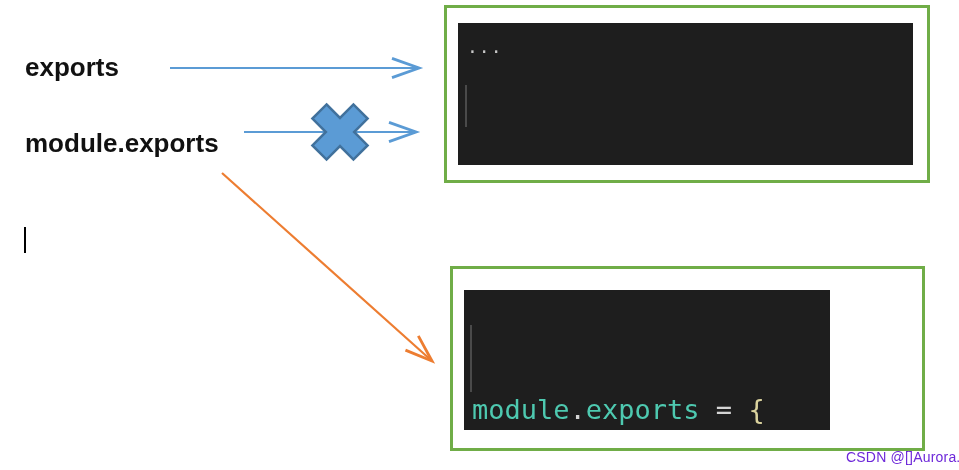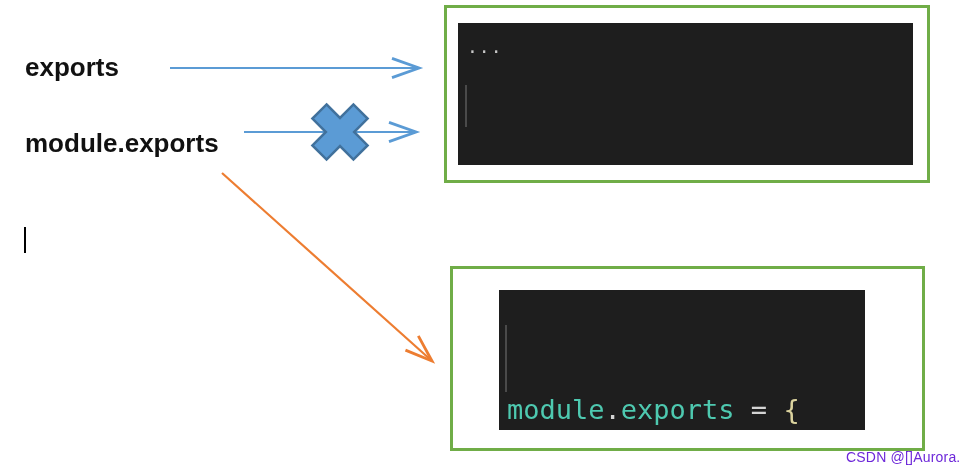--- a/index.html
+++ b/index.html
@@ -20,21 +20,21 @@
   .code-box{
     position:absolute;border:3px solid var(--green,#70AD47);background:#fff;
   }
   #code-box-1{left:444px;top:5px;width:480px;height:172px;}
   #code-box-2{left:450px;top:266px;width:469px;height:179px;}
   .editor{
     position:absolute;background:var(--editor-bg,#1E1E1E);
     font-family:"DejaVu Sans Mono",monospace;white-space:pre;overflow:hidden;
   }
   #editor-1{left:11px;top:15px;width:455px;height:142px;font-size:20px;line-height:32px;padding-top:6px;box-sizing:border-box;}
-  #editor-2{left:11px;top:21px;width:366px;height:140px;font-size:27px;line-height:33px;padding-top:4px;box-sizing:border-box;margin-left:35px;}
+  #editor-2{left:11px;top:21px;width:366px;height:140px;font-size:27px;line-height:33px;padding-top:4px;box-sizing:border-box;}
   .code-line{padding-left:8px;white-space:pre;}
   .indent-guide{position:absolute;width:2px;background:#4a4a4a;}
   #indent-guide-1{left:7px;top:62px;height:42px;}
   #indent-guide-2{left:6px;top:35px;height:67px;}
   #modified-dots{
     position:absolute;left:9px;top:20px;font-size:18px;line-height:18px;
     color:#c8c8c8;letter-spacing:1px;font-family:"DejaVu Sans Mono",monospace;
   }
   #watermark{
     position:absolute;left:846px;top:449px;font-size:14px;color:#6d28d9;

